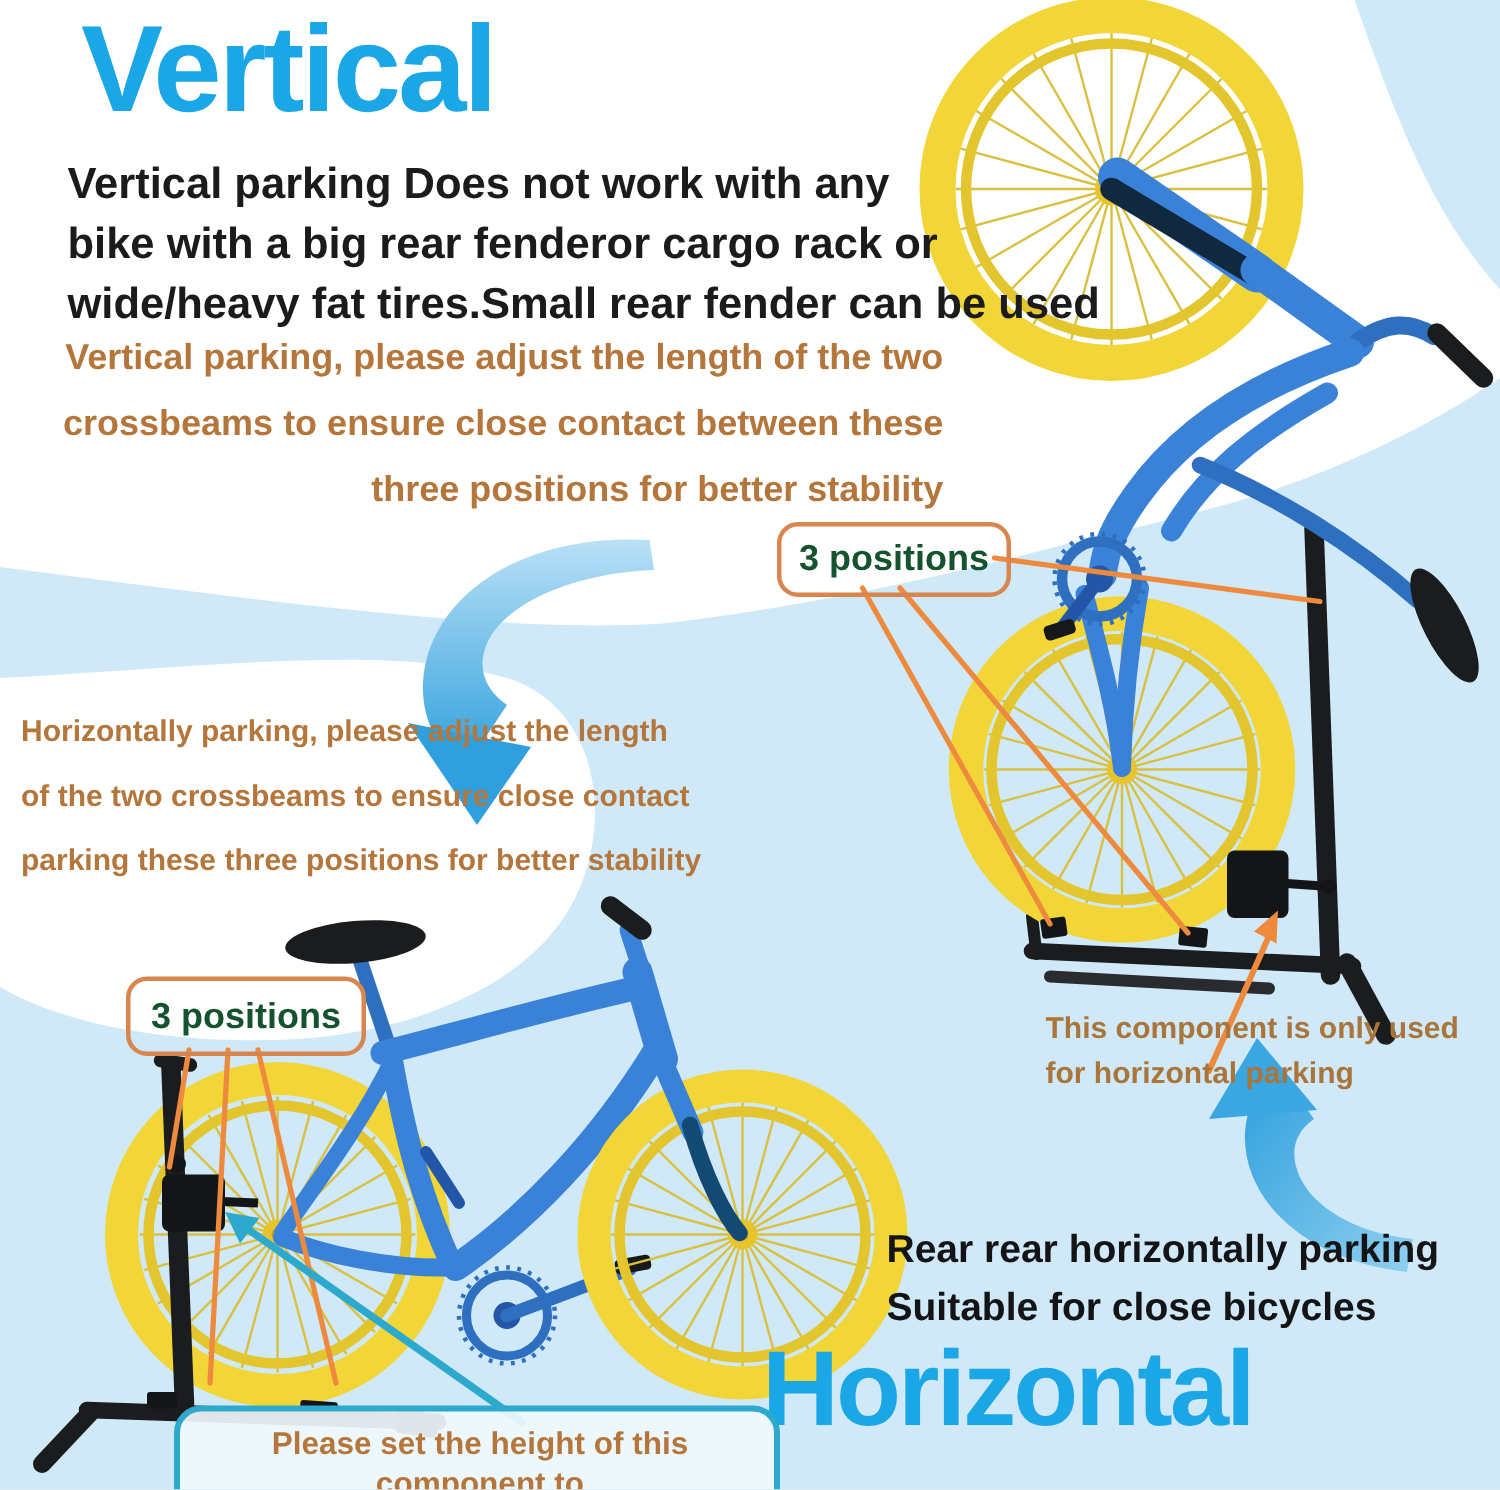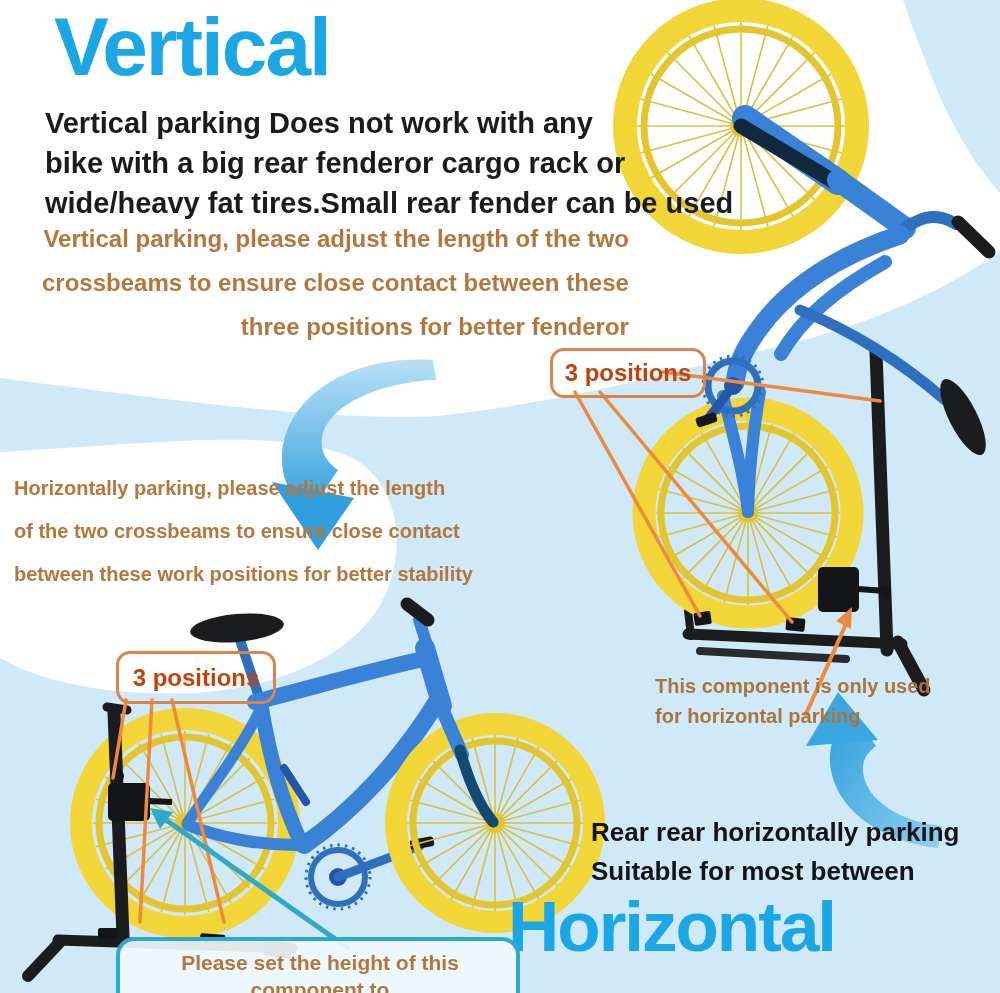--- a/index.html
+++ b/index.html
@@ -9,27 +9,26 @@
     font-family:"Liberation Sans", sans-serif;
     font-weight:700;
   }
   svg.layer{position:absolute;left:0;top:0;width:1000px;height:993px;}
   .txt{position:absolute;white-space:nowrap;}
   .title{color:#1ba7e6;font-size:82px;letter-spacing:-2px;line-height:1;}
   .black-para{color:#1b1b1d;font-size:29px;line-height:40px;}
   .brown{color:#b5763c;}
   .adjust-para{font-size:24px;line-height:44px;}
   .hadjust-para{font-size:20px;line-height:43px;}
-  .note-para{font-size:20px;line-height:30px;color:#a9753a;}
+  .note-para{font-size:20px;line-height:30px;color:#a9753a;margin-left:42px;}
   .rear-para{color:#141416;font-size:26px;line-height:39px;}
   .callout{
     position:absolute;border:3.5px solid #d9854e;border-radius:14px;
-    color:#c2410c;font-size:24px;display:flex;align-items:center;justify-content:center;
+    color:#14532d;font-size:24px;display:flex;align-items:center;justify-content:center;
     background:transparent;
-    margin-left:32px;
   }
   .teal-box{
     position:absolute;border:4px solid #2ca9cd;border-radius:18px;
     background:rgba(240,249,253,0.92);color:#b5763c;font-size:21px;line-height:27px;
     padding:8px 10px 16px 14px;text-align:center;
   }
   .spokes line{stroke:#d9c040;stroke-width:1.6;}
 </style>
 </head>
 <body>
@@ -317,45 +316,45 @@
 
   <div class="txt black-para" style="left:45px;top:103px;">
     <div>Vertical parking Does not work with any</div>
     <div>bike with a big rear fenderor cargo rack or</div>
     <div>wide/heavy fat tires.Small rear fender can be used</div>
   </div>
 
   <div class="txt brown adjust-para" style="left:42px;top:217px;text-align:right;">
     <div>Vertical parking, please adjust the length of the two</div>
     <div>crossbeams to ensure close contact between these</div>
-    <div>three positions for better fenderor</div>
+    <div>three positions for better stability</div>
   </div>
 
   <div class="callout" style="left:518px;top:348px;width:150px;height:44px;">
     <span>3 positions</span>
   </div>
 
   <div class="txt brown hadjust-para" style="left:14px;top:467px;">
     <div>Horizontally parking, please adjust the length</div>
     <div>of the two crossbeams to ensure close contact</div>
-    <div>between these work positions for better stability</div>
+    <div>parking these three positions for better stability</div>
   </div>
 
   <div class="callout" style="left:84px;top:651px;width:154px;height:47px;">
     <span>3 positions</span>
   </div>
 
   <div class="txt note-para" style="left:655px;top:671px;">
     <div>This component is only used</div>
     <div>for horizontal parking</div>
   </div>
 
   <div class="txt rear-para" style="left:591px;top:813px;">
     <div>Rear rear horizontally parking</div>
-    <div>Suitable for most between</div>
+    <div>Suitable for close bicycles</div>
   </div>
 
   <div class="txt title" style="left:508px;top:891px;font-size:71px;">Horizontal</div>
 
   <div class="teal-box" style="left:116px;top:937px;width:372px;height:66px;">
     <div>Please set the height of this component to</div>
 
   </div>
 
 </div>

